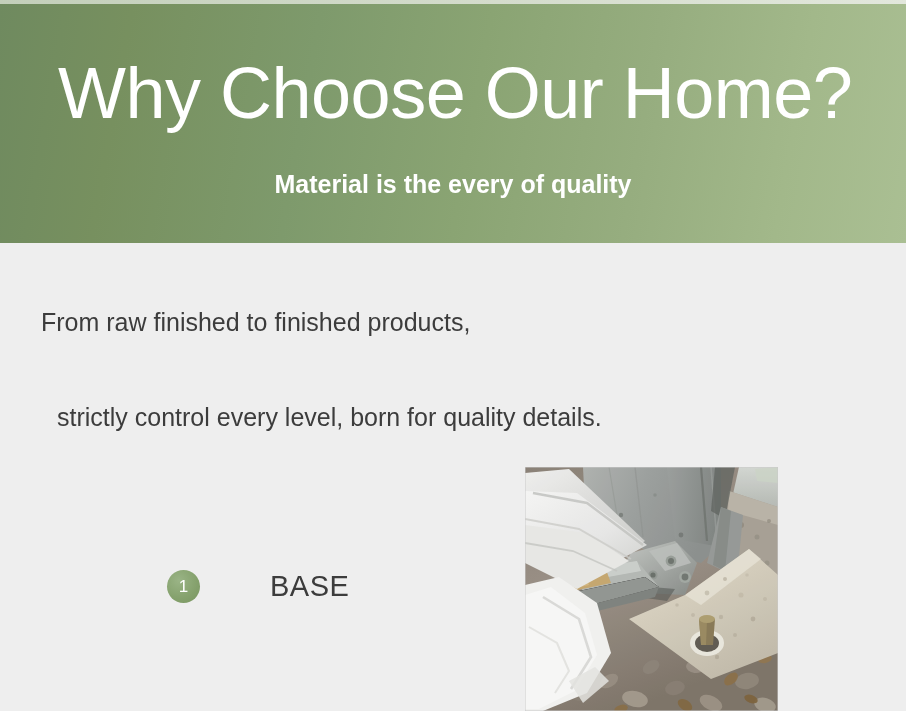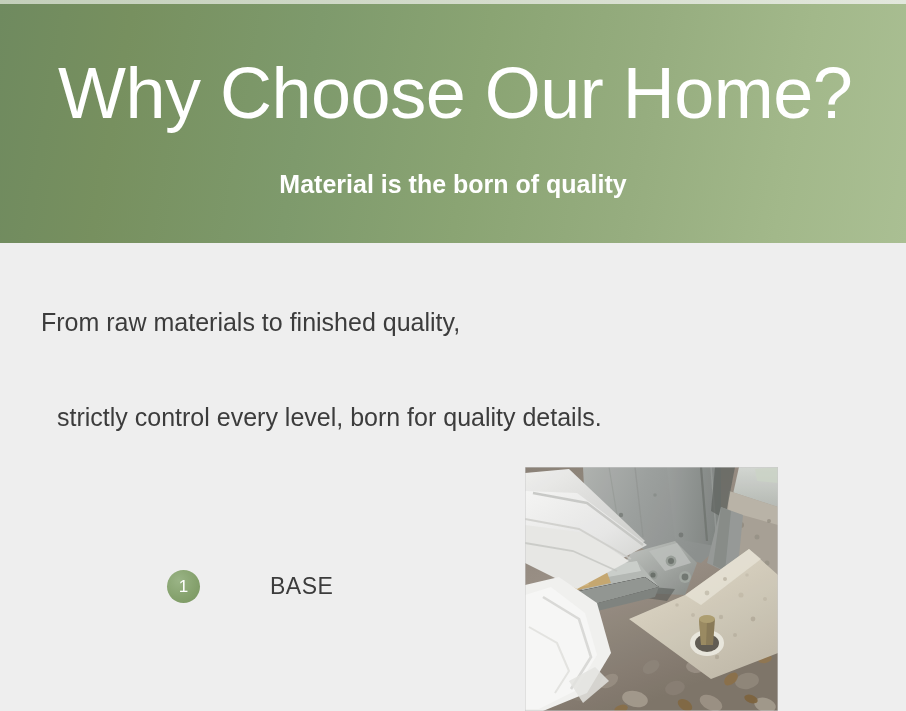--- a/index.html
+++ b/index.html
@@ -103,21 +103,21 @@
     align-items: center;
     justify-content: center;
     color: #ffffff;
     font-size: 17px;
     font-weight: 400;
     line-height: 1;
     box-sizing: border-box;
   }
   .item-label {
     margin-left: 70px;
-    font-size: 23px;
+    font-size: 29px;
     font-weight: 400;
     color: #3c3c3c;
     letter-spacing: 0.5px;
     line-height: 1;
     white-space: nowrap;
   }
 
   
   .photo-frame {
     position: absolute;
@@ -132,24 +132,24 @@
 </style>
 </head>
 <body>
 
 <div id="slide">
 
   <div class="top-strip"></div>
 
   <div class="banner">
     <div class="banner-title">Why Choose Our Home?</div>
-    <div class="banner-subtitle">Material is the born of quality</div>
+    <div class="banner-subtitle">Material is the every of quality</div>
   </div>
 
-  <div class="body-line body-line-1">From raw materials to finished quality,</div>
+  <div class="body-line body-line-1">From raw finished to finished products,</div>
   <div class="body-line body-line-2">strictly control every level, born for quality details.</div>
 
   <div class="item-row">
     <div class="item-badge">1</div>
     <div class="item-label">BASE</div>
   </div>
 
   <div class="photo-frame">
     <svg width="253" height="244" viewBox="0 0 253 244" xmlns="http://www.w3.org/2000/svg">
       <defs>

